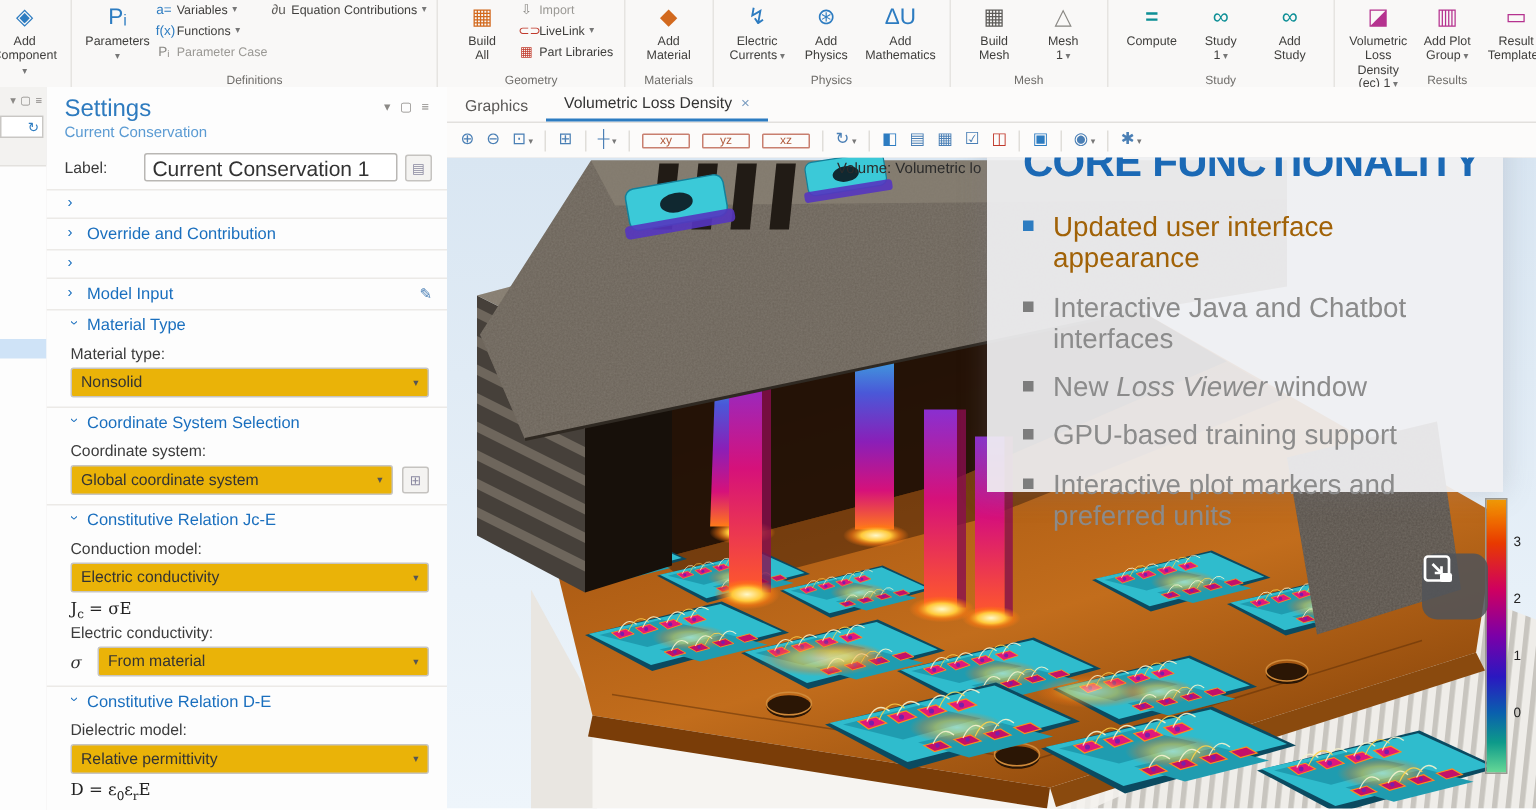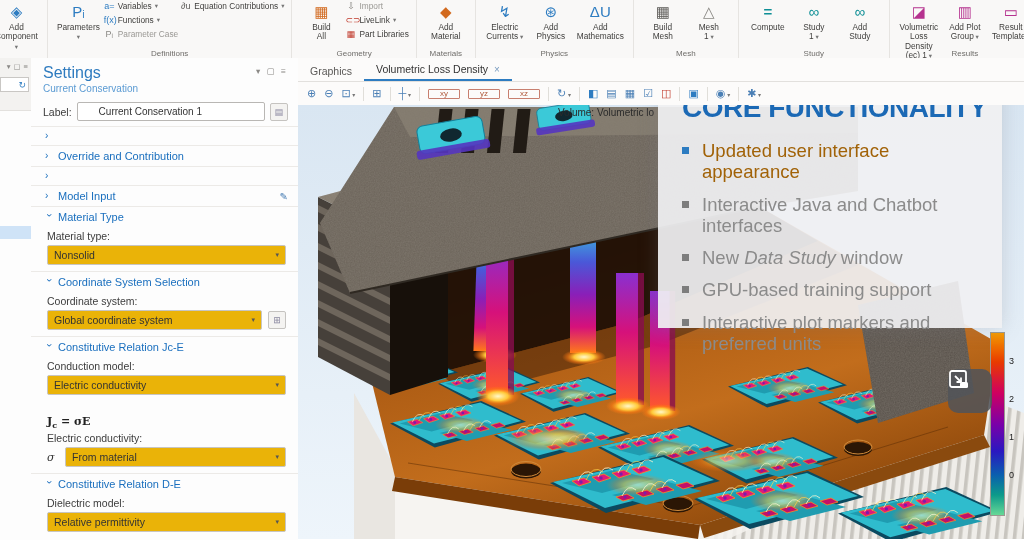--- a/index.html
+++ b/index.html
@@ -41,34 +41,34 @@
   
   .settings{position:absolute;left:31px;top:58px;bottom:0;width:267px;background:#fdfdfd;
           border-right:1px solid #cfcdca;overflow:hidden;}
   .set-head{display:flex;justify-content:space-between;align-items:flex-start;padding:6px 10px 2px 12px;}
   .set-title{font-size:16px;color:#2e7bbf;}
   .set-sub{font-size:10px;color:#5b9bd3;margin-top:1px;}
   .set-controls{font-size:8.5px;color:#8b8986;letter-spacing:2px;margin-top:2px;}
   .label-row{display:flex;align-items:center;gap:5px;margin:6px 10px 5px 12px;}
   .label-cap{font-size:10.5px;color:#3c3c3c;}
   .inp{flex:1;height:17px;background:#fff;border:1px solid #b9b7b4;border-radius:2px;
-       font-size:10px;color:#333;display:flex;align-items:center;padding:0 21px;}
+       font-size:14px;color:#333;display:flex;align-items:center;padding:0 5px;margin-left:19px;}
   .sq-btn{width:16px;height:16px;border:1px solid #c5c3c0;border-radius:2px;background:#f4f3f1;
        font-size:9px;color:#8a88a0;display:flex;align-items:center;justify-content:center;}
   .sec-row{display:flex;align-items:center;gap:6px;padding:4px 10px 4px 14px;border-top:1px solid #eceae7;}
   .sec-chev{font-size:10px;color:#1a6fbe;width:7px;line-height:1;}
   .sec-chev.open{transform:rotate(90deg);}
   .sec-title{font-size:11px;color:#1a6fbe;flex:1;}
   .sec-action{font-size:10px;color:#4a7fb5;}
   .sec-body{padding:1px 12px 6px 16px;}
   .cap{font-size:10.5px;color:#3c3c3c;margin:2px 0 3px 0;}
   .sel{display:flex;align-items:center;height:18px;background:#eab308;border:1px solid #c7c5c2;
        border-radius:2px;padding:0 6px;font-size:10.5px;color:#333;gap:24px;}
   .sel .caret{margin-left:auto;font-size:7px;color:#555;}
-  .formula{font-family:"DejaVu Serif",serif;font-size:11px;color:#222;margin:20px 0 2px 0;font-weight:bold;}
+  .formula{font-family:"DejaVu Serif",serif;font-size:11px;color:#222;margin:4px 0 2px 0;font-weight:normal;}
   .formula sub{font-size:8px;}
   .symrow{display:flex;align-items:center;gap:6px;}
   .sym{font-family:"DejaVu Serif",serif;font-style:italic;font-size:11px;color:#333;width:12px;}
   .symrow .sel{flex:1;}
   
   .graphics{position:absolute;left:298px;top:58px;right:0;bottom:0;background:#fff;}
   .tabbar{height:23px;display:flex;align-items:flex-end;border-bottom:1px solid #e2e0dd;background:#fcfbfa;}
   .tab{font-size:10.5px;color:#5a5856;padding:4px 12px 4px 12px;}
   .tab.active{color:#333;border-bottom:2px solid #2d7cc1;display:flex;gap:6px;align-items:center;}
   .tab-close{color:#7a9cc0;font-size:10px;}
@@ -601,21 +601,21 @@
         <div class="bullet blue">
           <span class="mark"></span>
           <span>Updated user interface appearance</span>
         </div>
         <div class="bullet">
           <span class="mark"></span>
           <span>Interactive Java and Chatbot interfaces</span>
         </div>
         <div class="bullet">
           <span class="mark"></span>
-          <span><span>New </span><span class="ital">Data Study</span><span> window</span></span>
+          <span><span>New </span><span class="ital">Loss Viewer</span><span> window</span></span>
         </div>
         <div class="bullet">
           <span class="mark"></span>
           <span>GPU-based training support</span>
         </div>
         <div class="bullet">
           <span class="mark"></span>
           <span>Interactive plot markers and preferred units</span>
         </div>
       </div>

